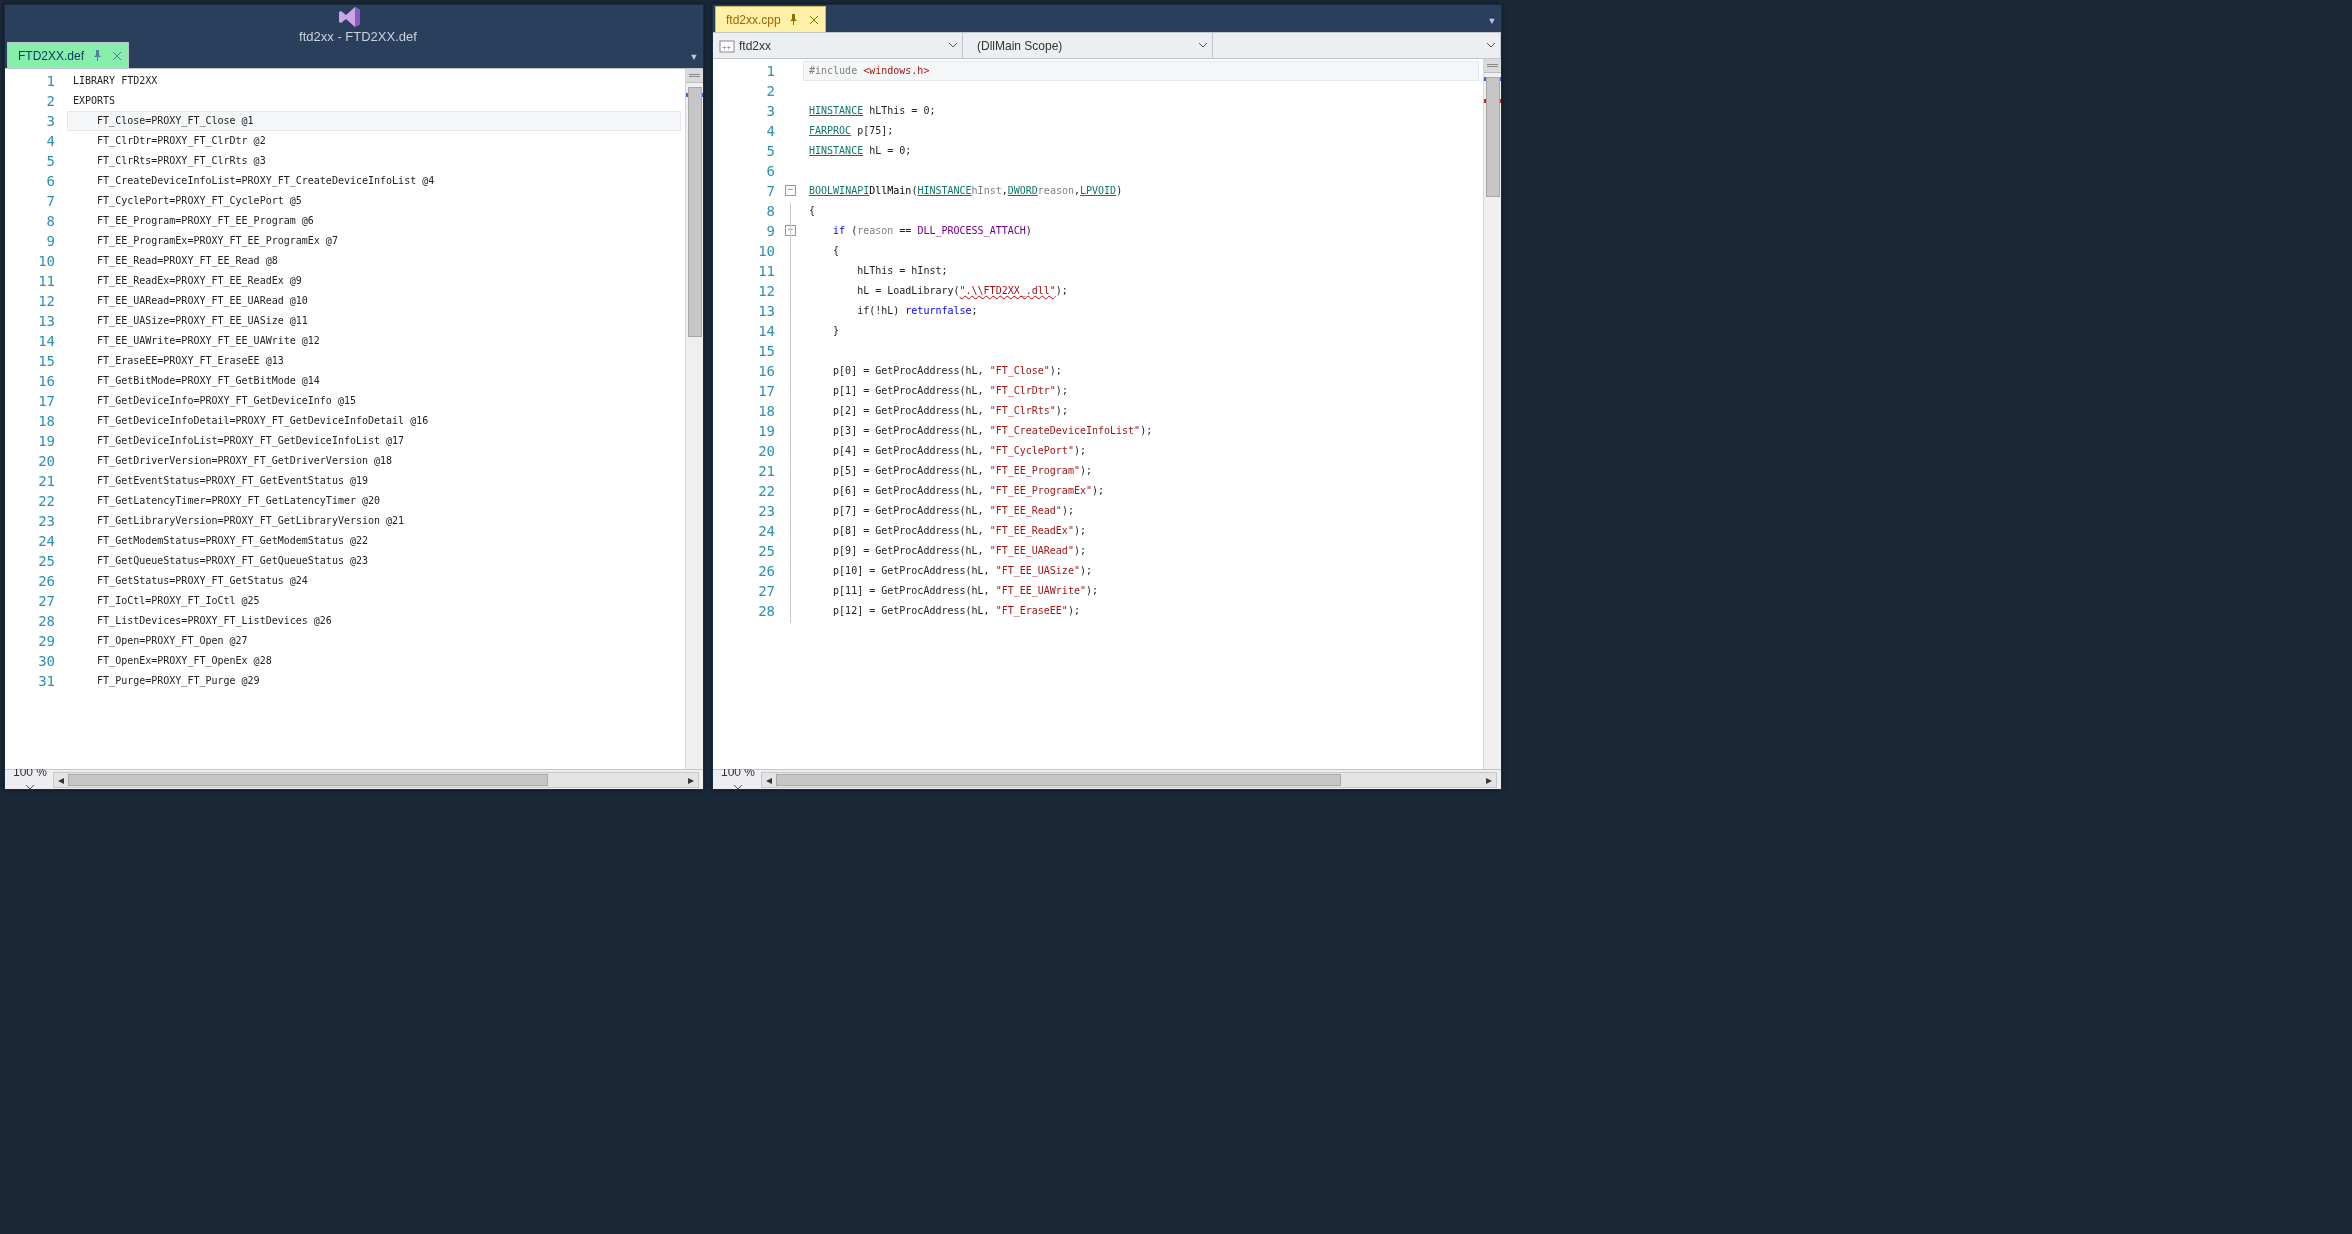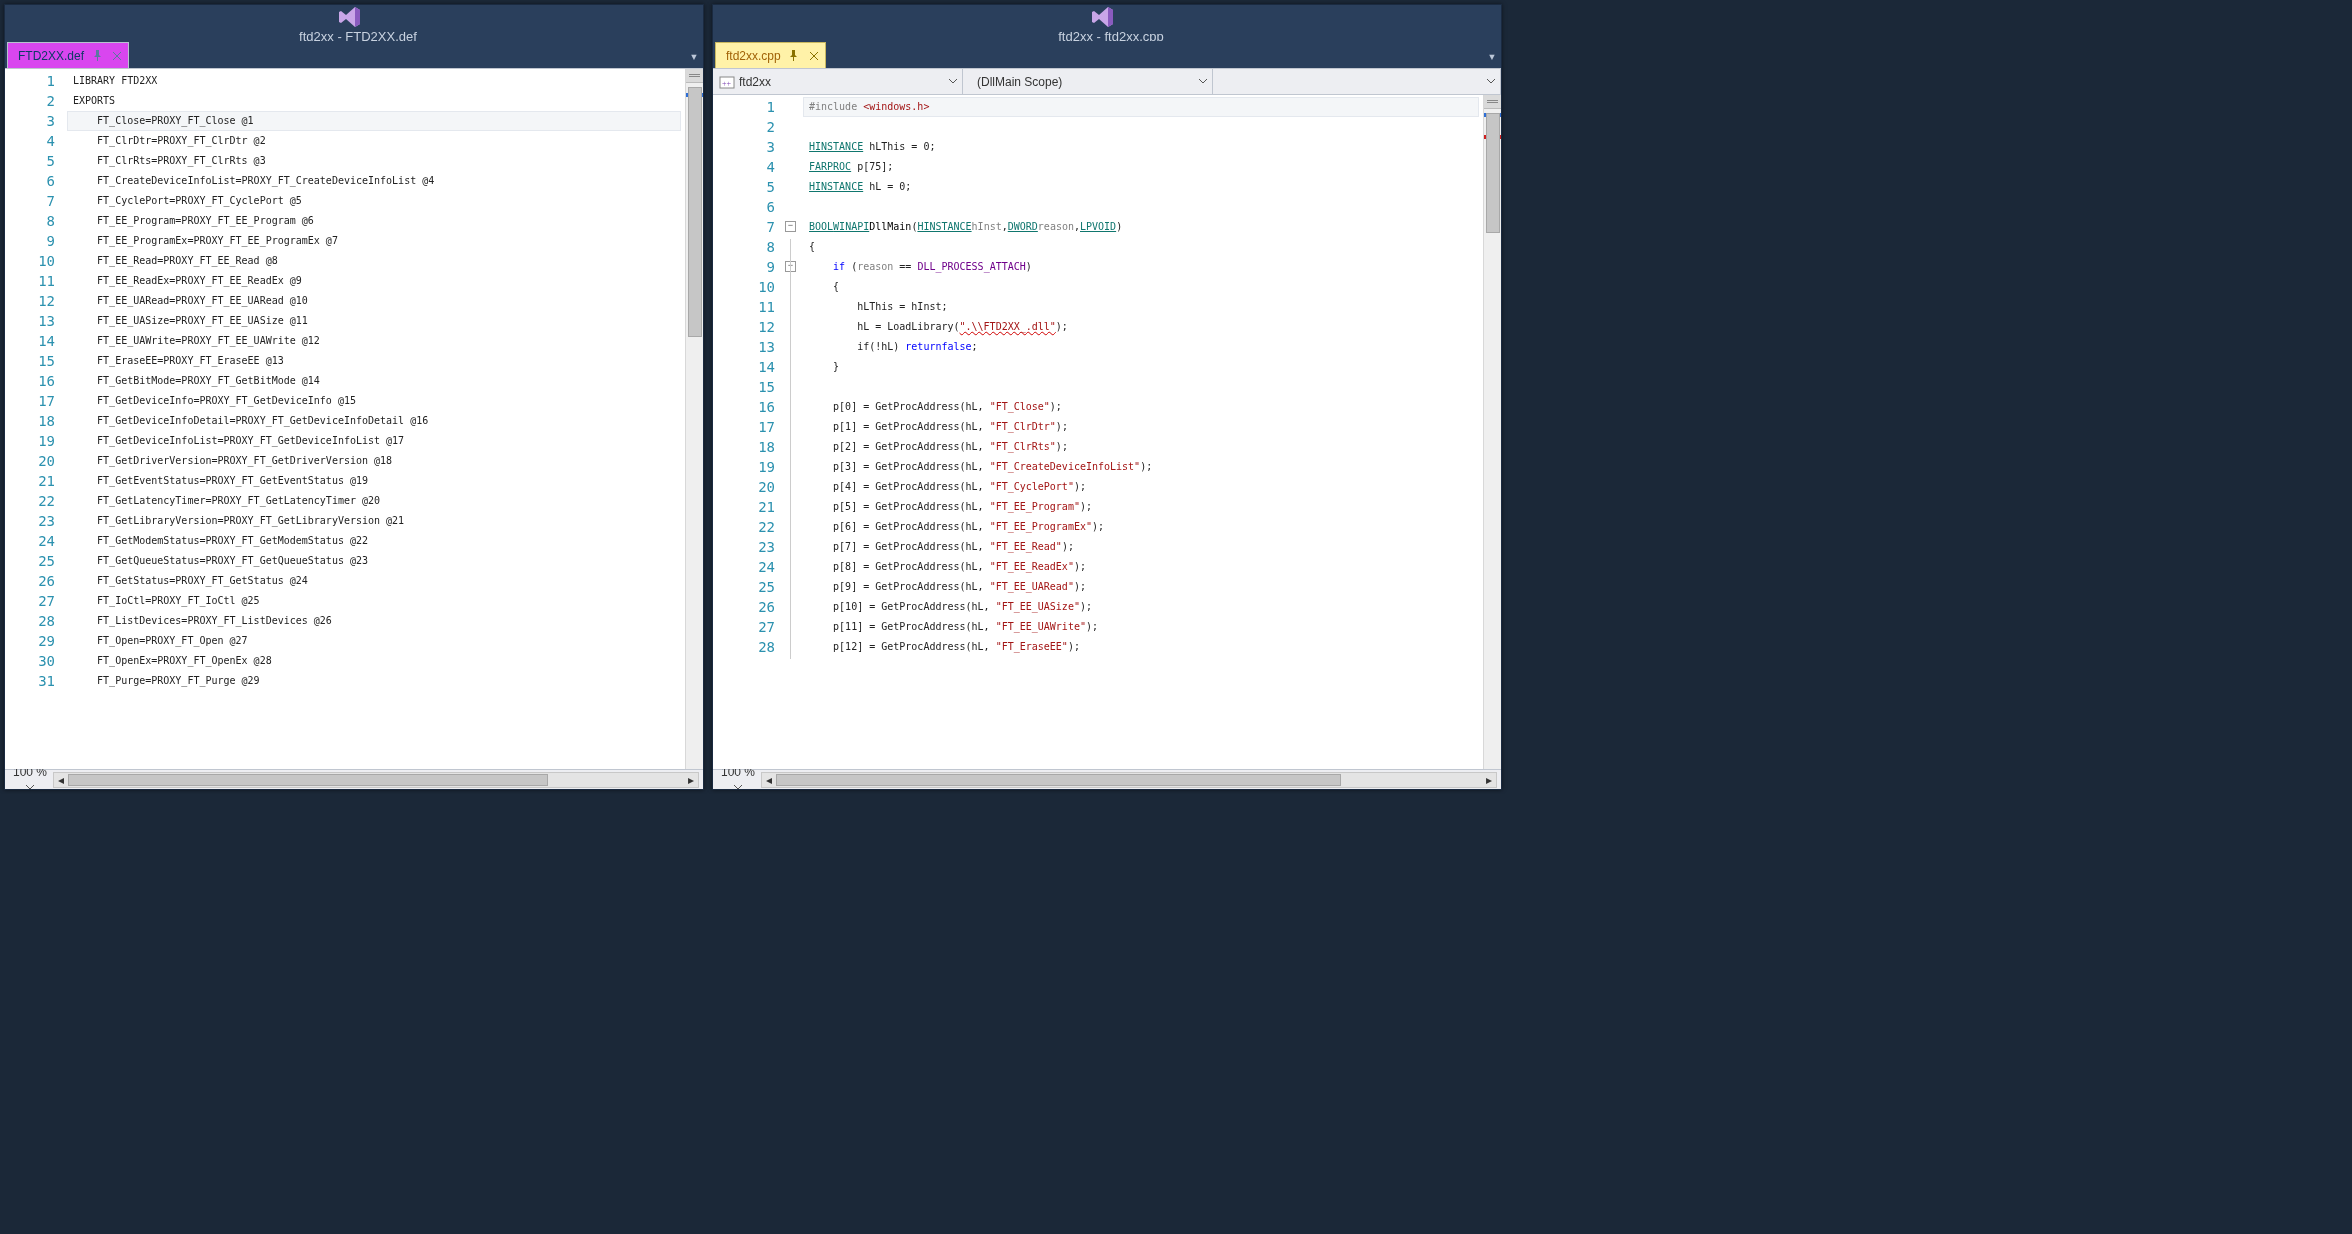--- a/index.html
+++ b/index.html
@@ -64,21 +64,21 @@
   }
   .tab {
     height: 26px;
     display:flex; align-items:center;
     padding: 0 4px 0 10px;
     font-family: "Segoe UI", sans-serif;
     font-size: 12px;
     gap: 6px;
   }
   .tab.active1 {
-    background: #d946ef;
+    background: #86efac;
     color: #0e3a66;
     border: 1px solid #b8c2d0;
     border-bottom: none;
   }
   .tab.active2 {
     background: #fff2a8;
     color: #a16207;
     border: 1px solid #c9b860;
     border-bottom: none;
   }
@@ -300,47 +300,20 @@
         <div class="track">
             <div class="thumb" style="left:0;width:78%;"></div>
           </div>
         <div class="arrow">▸</div>
       </div>
     </div>
   </div>
 </div>
 
 <div class="window right">
-  <div class="titlebar">
-    <span class="vs-logo">
-      <svg viewBox="0 0 24 24">
-          <path fill="#c9a6e8" d="M17 2l5 3v14l-5 3-9-8-5 4-2-1V7l2-1 5 4 9-8z"></path>
-          <path fill="#8a5bbf" d="M17 2l5 3v14l-5 3V2z"></path>
-        </svg>
-    </span>
-    <span class="title-text">ftd2xx - ftd2xx.cpp</span>
-    <div class="winctrl">
-      <div class="btn">
-          <svg width="12" height="12">
-            <line x1="1" y1="6" x2="11" y2="6"></line>
-          </svg>
-        </div>
-      <div class="btn">
-          <svg width="12" height="12">
-            <rect x="1" y="1" width="10" height="10"></rect>
-          </svg>
-        </div>
-      <div class="btn">
-          <svg width="12" height="12">
-            <line x1="1" y1="1" x2="11" y2="11"></line>
-            <line x1="11" y1="1" x2="1" y2="11"></line>
-          </svg>
-        </div>
-    </div>
-  </div>
 
   <div class="tabrow">
     <div class="tab active2">
       <span>ftd2xx.cpp</span>
       <span class="pin-ico">
           <svg width="11" height="11" viewBox="0 0 11 11">
             <path fill="#8a7200" d="M4 0h3v5l2 2H6v4H5V7H2l2-2V0z"></path>
           </svg>
         </span>
       <span class="close-ico">

